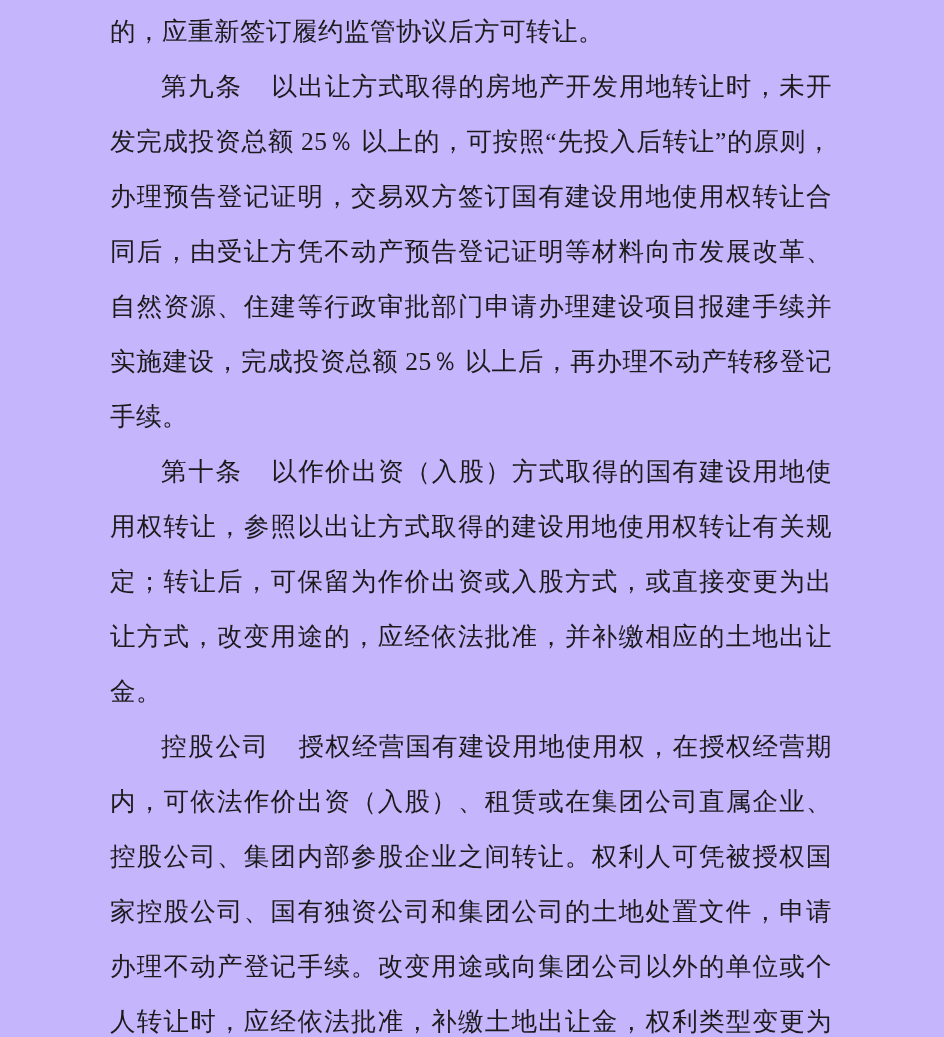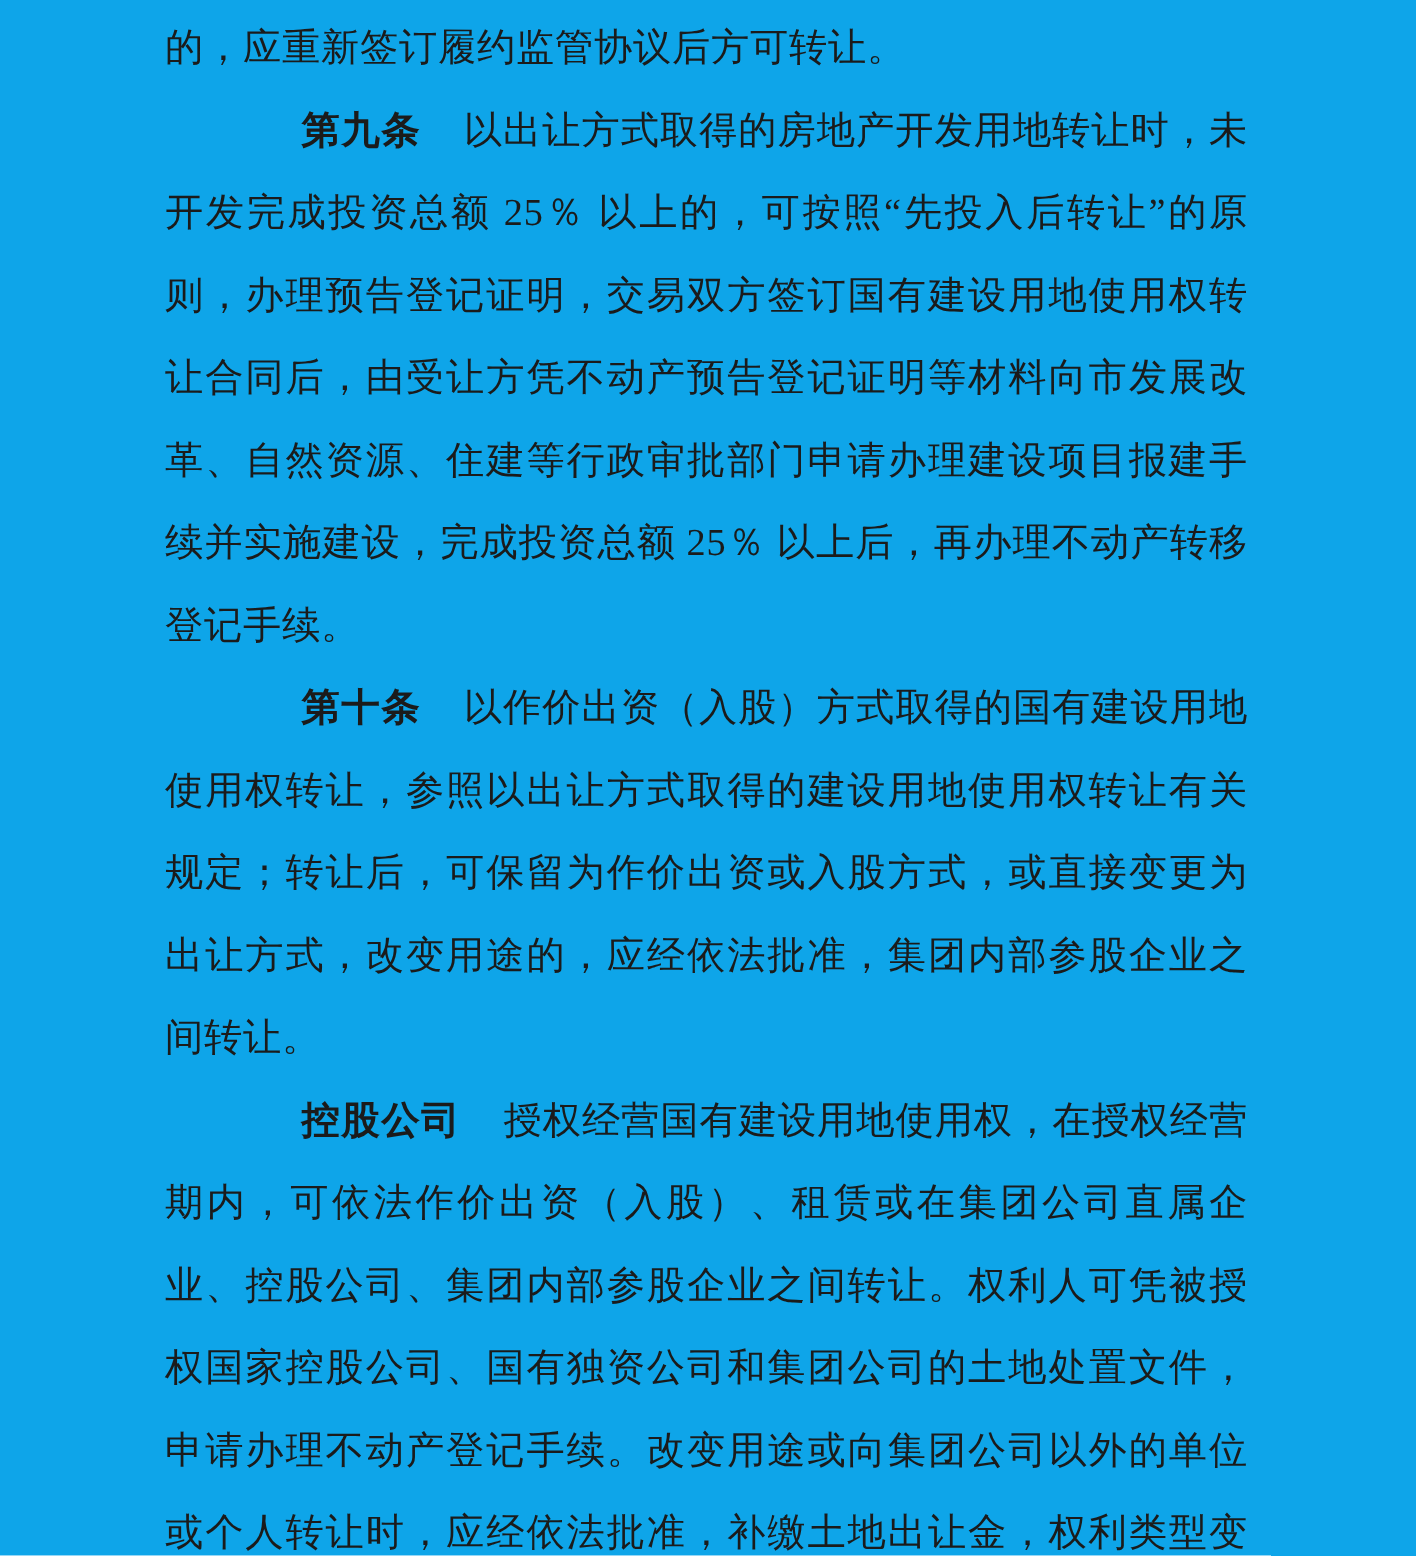--- a/index.html
+++ b/index.html
@@ -13,43 +13,42 @@
     font-family: "Liberation Serif", "DejaVu Serif", serif;
     color: #1b1b1b;
     overflow: hidden;
   }
   .page {
     position: relative;
     width: 944px;
     height: 1037px;
     box-sizing: border-box;
     padding: 4px 112px 0 110px;
-    background: #0ea5e9;
+    background: #c4b5fd;
   }
   .doc-body {
     font-size: 25.5px;
     line-height: 55px;
     text-align: justify;
     text-justify: inter-ideograph;
     letter-spacing: 0.5px;
   }
   p.para {
     margin: 0;
     text-indent: 0;
     text-align: justify;
     text-justify: inter-ideograph;
     white-space: normal;
   }
   p.para.indent {
     text-indent: 2em;
   }
   .art-label {
-    font-weight: bold;
+    font-weight: normal;
     letter-spacing: 1px;
-    margin-left: 40px;
   }
   .gap {
     display: inline-block;
     width: 1.1em;
   }
 </style>
 </head>
 <body>
 
 <div class="page">
@@ -57,21 +56,21 @@
 
     <p class="para">
       <span>的，应重新签订履约监管协议后方可转让。</span>
     </p>
 
     <p class="para indent">
       <span class="art-label">第九条</span><span class="gap"></span><span>以出让方式取得的房地产开发用地转让时，未开发完成投资总额 25％ 以上的，可按照“先投入后转让”的原则，办理预告登记证明，交易双方签订国有建设用地使用权转让合同后，由受让方凭不动产预告登记证明等材料向市发展改革、自然资源、住建等行政审批部门申请办理建设项目报建手续并实施建设，完成投资总额 25％ 以上后，再办理不动产转移登记手续。</span>
     </p>
 
     <p class="para indent">
-      <span class="art-label">第十条</span><span class="gap"></span><span>以作价出资（入股）方式取得的国有建设用地使用权转让，参照以出让方式取得的建设用地使用权转让有关规定；转让后，可保留为作价出资或入股方式，或直接变更为出让方式，改变用途的，应经依法批准，集团内部参股企业之间转让。</span>
+      <span class="art-label">第十条</span><span class="gap"></span><span>以作价出资（入股）方式取得的国有建设用地使用权转让，参照以出让方式取得的建设用地使用权转让有关规定；转让后，可保留为作价出资或入股方式，或直接变更为出让方式，改变用途的，应经依法批准，并补缴相应的土地出让金。</span>
     </p>
 
     <p class="para indent">
       <span class="art-label">控股公司</span><span class="gap"></span><span>授权经营国有建设用地使用权，在授权经营期内，可依法作价出资（入股）、租赁或在集团公司直属企业、控股公司、集团内部参股企业之间转让。权利人可凭被授权国家控股公司、国有独资公司和集团公司的土地处置文件，申请办理不动产登记手续。改变用途或向集团公司以外的单位或个人转让时，应经依法批准，补缴土地出让金，权利类型变更为出让。</span>
     </p>
 
   </div>
 </div>
 
 </body></html>

